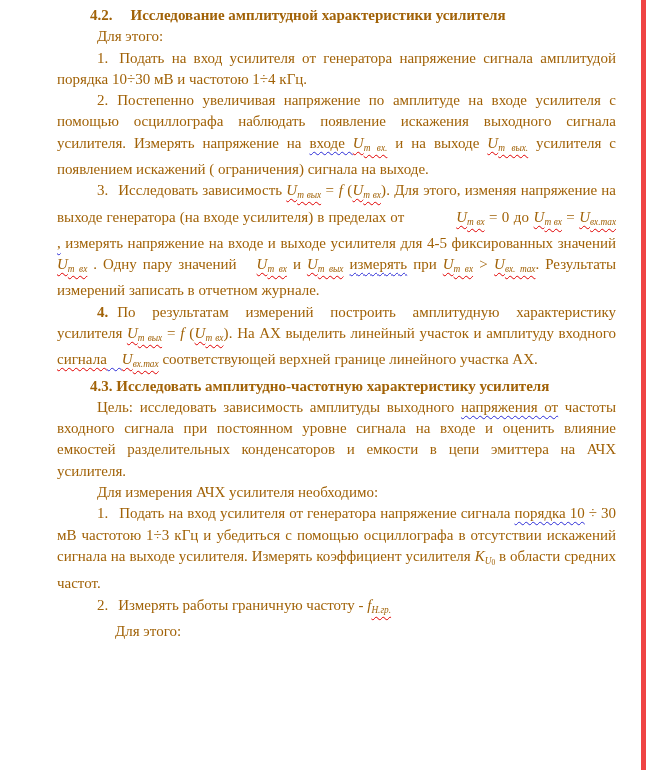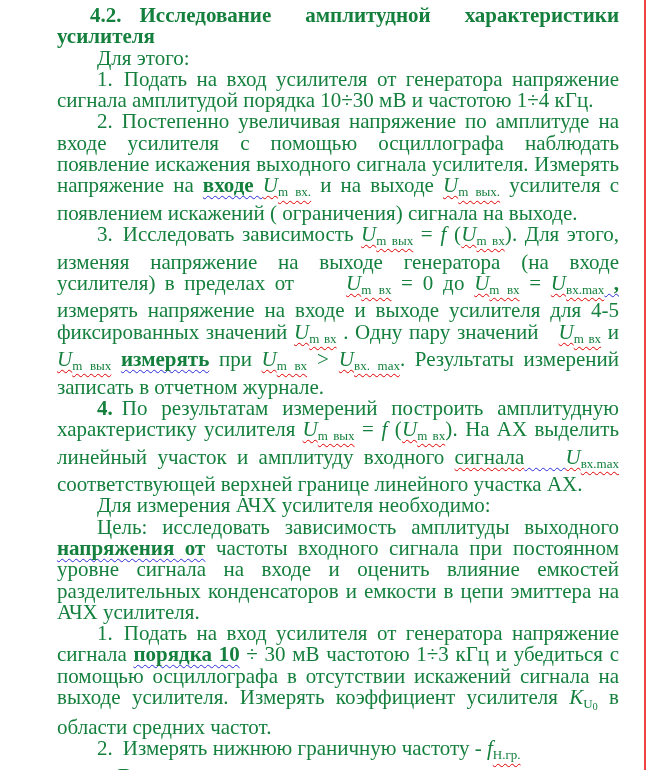--- a/index.html
+++ b/index.html
@@ -1,70 +1,70 @@
 <!DOCTYPE html>
 <html><head>
 <meta charset="utf-8">
 <style>
   html,body{margin:0;padding:0;background:#ffffff;}
   .page{
     position:relative;
     width:646px;height:770px;
     box-sizing:border-box;
     background:#ffffff;
-    border-right:2px solid #ef4444;
+    border-right:5px solid #ef4444;
     padding:5px 25px 0 57px;
     overflow:hidden;
     font-family:"Liberation Serif", serif;
-    font-size:21px;
+    font-size:15px;
     line-height:21.3px;
-    color:#15803d;
+    color:#a16207;
   }
   .para{
     margin:0;
     text-align:justify;
     text-align-last:left;
     text-indent:40px;
   }
   .heading{text-indent:33px;}
   .indent-lg{text-indent:58px;}
   .b{font-weight:bold;}
   .i{font-style:italic;}
   .fm{letter-spacing:0.2px;}
-  .sub{font-size:0.62em;vertical-align:-0.32em;letter-spacing:0;}
+  .sub{font-size:0.62em;vertical-align:-0.32em;letter-spacing:0;font-style:italic;}
   .sub2{font-size:0.5em;vertical-align:-0.55em;}
   .gap{display:inline-block;height:1px;}
   .ws{
     text-decoration-line:underline;
     text-decoration-style:wavy;
     text-decoration-color:#e00000;
     text-decoration-thickness:1px;
     text-underline-offset:3px;
     text-decoration-skip-ink:none;
   }
   .wg{
     text-decoration-line:underline;
     text-decoration-style:wavy;
     text-decoration-color:#2b2bd6;
     text-decoration-thickness:1px;
     text-underline-offset:3px;
     text-decoration-skip-ink:none;
-    font-weight:bold;
   }
 </style>
 </head>
 <body>
 
 <div class="page">
   <div id="doc">
       <p class="para heading"><span class="b">4.2.</span><span class="gap" style="width: 18px;"></span><span class="b">Исследование амплитудной характеристики усилителя</span></p>
       <p class="para"><span>Для этого:</span></p>
       <p class="para"><span>1.</span><span class="gap" style="width: 11px;"></span><span>Подать на вход усилителя от генератора напряжение сигнала амплитудой порядка 10÷30 мВ и частотою 1÷4 кГц.</span></p>
       <p class="para"><span>2.</span><span class="gap" style="width: 9px;"></span><span>Постепенно увеличивая напряжение по амплитуде на входе усилителя с помощью осциллографа наблюдать появление искажения выходного сигнала усилителя.  Измерять напряжение на </span><span class="wg">входе </span><span class="i ws">U</span><span class="sub ws">m вх.</span><span> и на выходе </span><span class="i ws">U</span><span class="sub ws">m вых.</span><span> усилителя  с появлением искажений ( ограничения) сигнала на выходе.</span></p>
       <p class="para"><span>3.</span><span class="gap" style="width: 10px;"></span><span>Исследовать зависимость </span><span class="i ws">U</span><span class="sub ws">m вых</span><span class="fm"> = </span><span class="i">f</span><span class="fm"> (</span><span class="i ws">U</span><span class="sub ws">m вх</span><span class="fm">).</span><span> Для этого, изменяя напряжение на выходе генератора (на входе усилителя) в пределах от</span><span class="gap" style="width: 52px;"></span><span class="i ws">U</span><span class="sub ws">m вх</span><span class="fm"> = 0 до </span><span class="i ws">U</span><span class="sub ws">m вх</span><span class="fm"> = </span><span class="i ws">U</span><span class="sub ws">вх.max</span><span class="wg"> ,</span><span> измерять напряжение на входе и выходе усилителя для 4-5 фиксированных значений </span><span class="i ws">U</span><span class="sub ws">m вх</span><span> . Одну пару значений</span><span class="gap" style="width: 20px;"></span><span class="i ws">U</span><span class="sub ws">m вх</span><span> и </span><span class="i ws">U</span><span class="sub ws">m вых</span><span> </span><span class="wg">измерять</span><span> при </span><span class="i ws">U</span><span class="sub ws">m вх</span><span class="fm"> &gt; </span><span class="i ws">U</span><span class="sub ws">вх. max</span><span>. Результаты измерений записать в отчетном журнале.</span></p>
       <p class="para"><span class="b">4.</span><span class="gap" style="width: 9px;"></span><span>По результатам измерений построить амплитудную характеристику усилителя </span><span class="i ws">U</span><span class="sub ws">m вых</span><span class="fm"> = </span><span class="i">f</span><span class="fm"> (</span><span class="i ws">U</span><span class="sub ws">m вх</span><span class="fm">).</span><span> На АХ выделить линейный участок и амплитуду входного </span><span class="ws">сигнала</span><span class="wg">&nbsp;&nbsp;&nbsp;&nbsp;</span><span class="i ws">U</span><span class="sub ws">вх.max</span><span> соответствующей верхней границе линейного участка АХ.</span></p>
+      <p class="para heading"><span class="b">4.3. Исследовать амплитудно-частотную характеристику усилителя</span></p>
+      <p class="para"><span>Цель: исследовать зависимость амплитуды выходного </span><span class="wg">напряжения  от</span><span> частоты входного сигнала при постоянном уровне сигнала на входе и оценить влияние емкостей разделительных конденсаторов и емкости в цепи эмиттера на АЧХ усилителя.</span></p>
       <p class="para"><span>Для измерения АЧХ усилителя необходимо:</span></p>
-      <p class="para"><span>Цель: исследовать зависимость амплитуды выходного </span><span class="wg">напряжения  от</span><span> частоты входного сигнала при постоянном уровне сигнала на входе и оценить влияние емкостей разделительных конденсаторов и емкости в цепи эмиттера на АЧХ усилителя.</span></p>
       <p class="para"><span>1.</span><span class="gap" style="width: 11px;"></span><span>Подать на вход усилителя от генератора напряжение сигнала </span><span class="wg">порядка  10</span><span> ÷ 30 мВ частотою 1÷3 кГц и убедиться с помощью осциллографа в отсутствии искажений сигнала на выходе усилителя. Измерять коэффициент усилителя </span><span class="i">K</span><span class="sub">U</span><span class="sub2">0</span><span> в области средних частот.</span></p>
-      <p class="para"><span>2.</span><span class="gap" style="width: 10px;"></span><span>Измерять нижнюю граничную частоту - </span><span class="i">f</span><span class="sub ws">Н.гр.</span></p>
+      <p class="para"><span>2.</span><span class="gap" style="width: 10px;"></span><span>Измерять работы граничную частоту - </span><span class="i">f</span><span class="sub ws">Н.гр.</span></p>
       <p class="para indent-lg"><span>Для этого:</span></p>
     </div>
 </div>
 
 </body></html>

